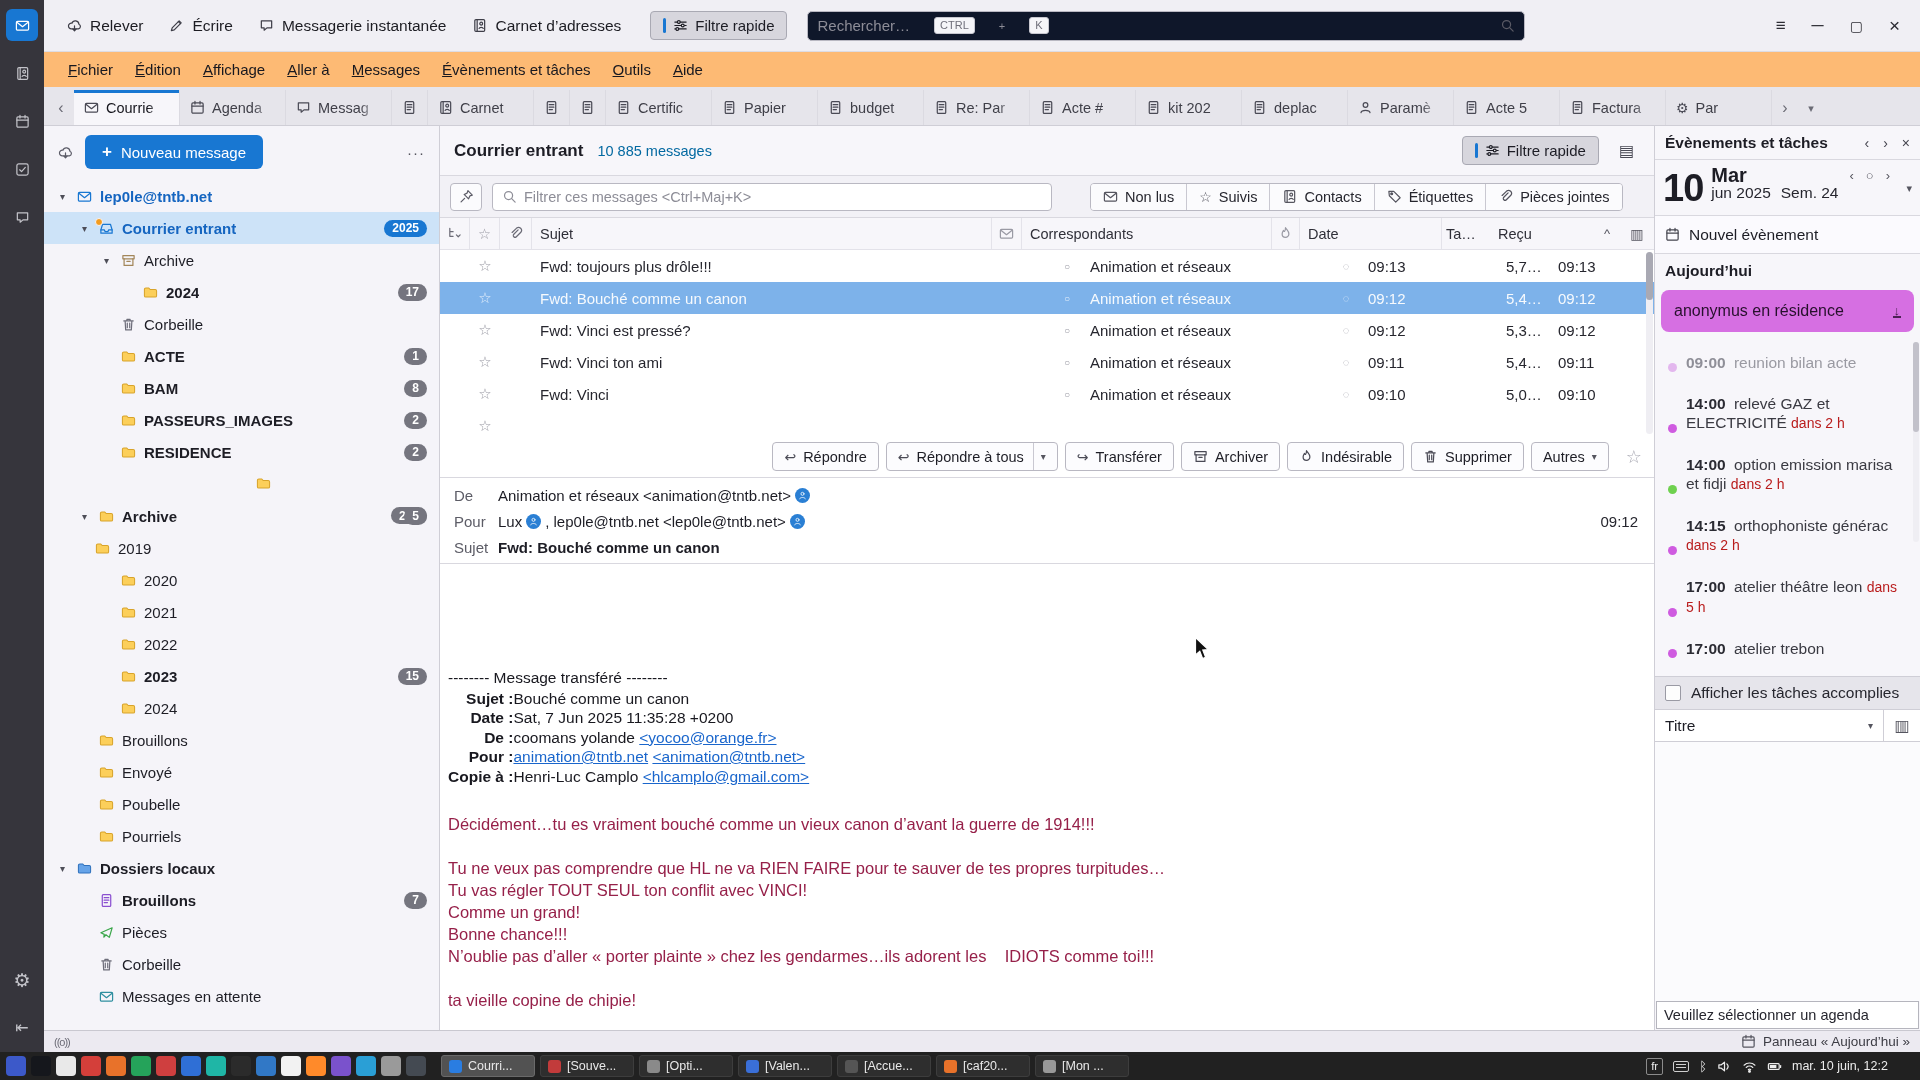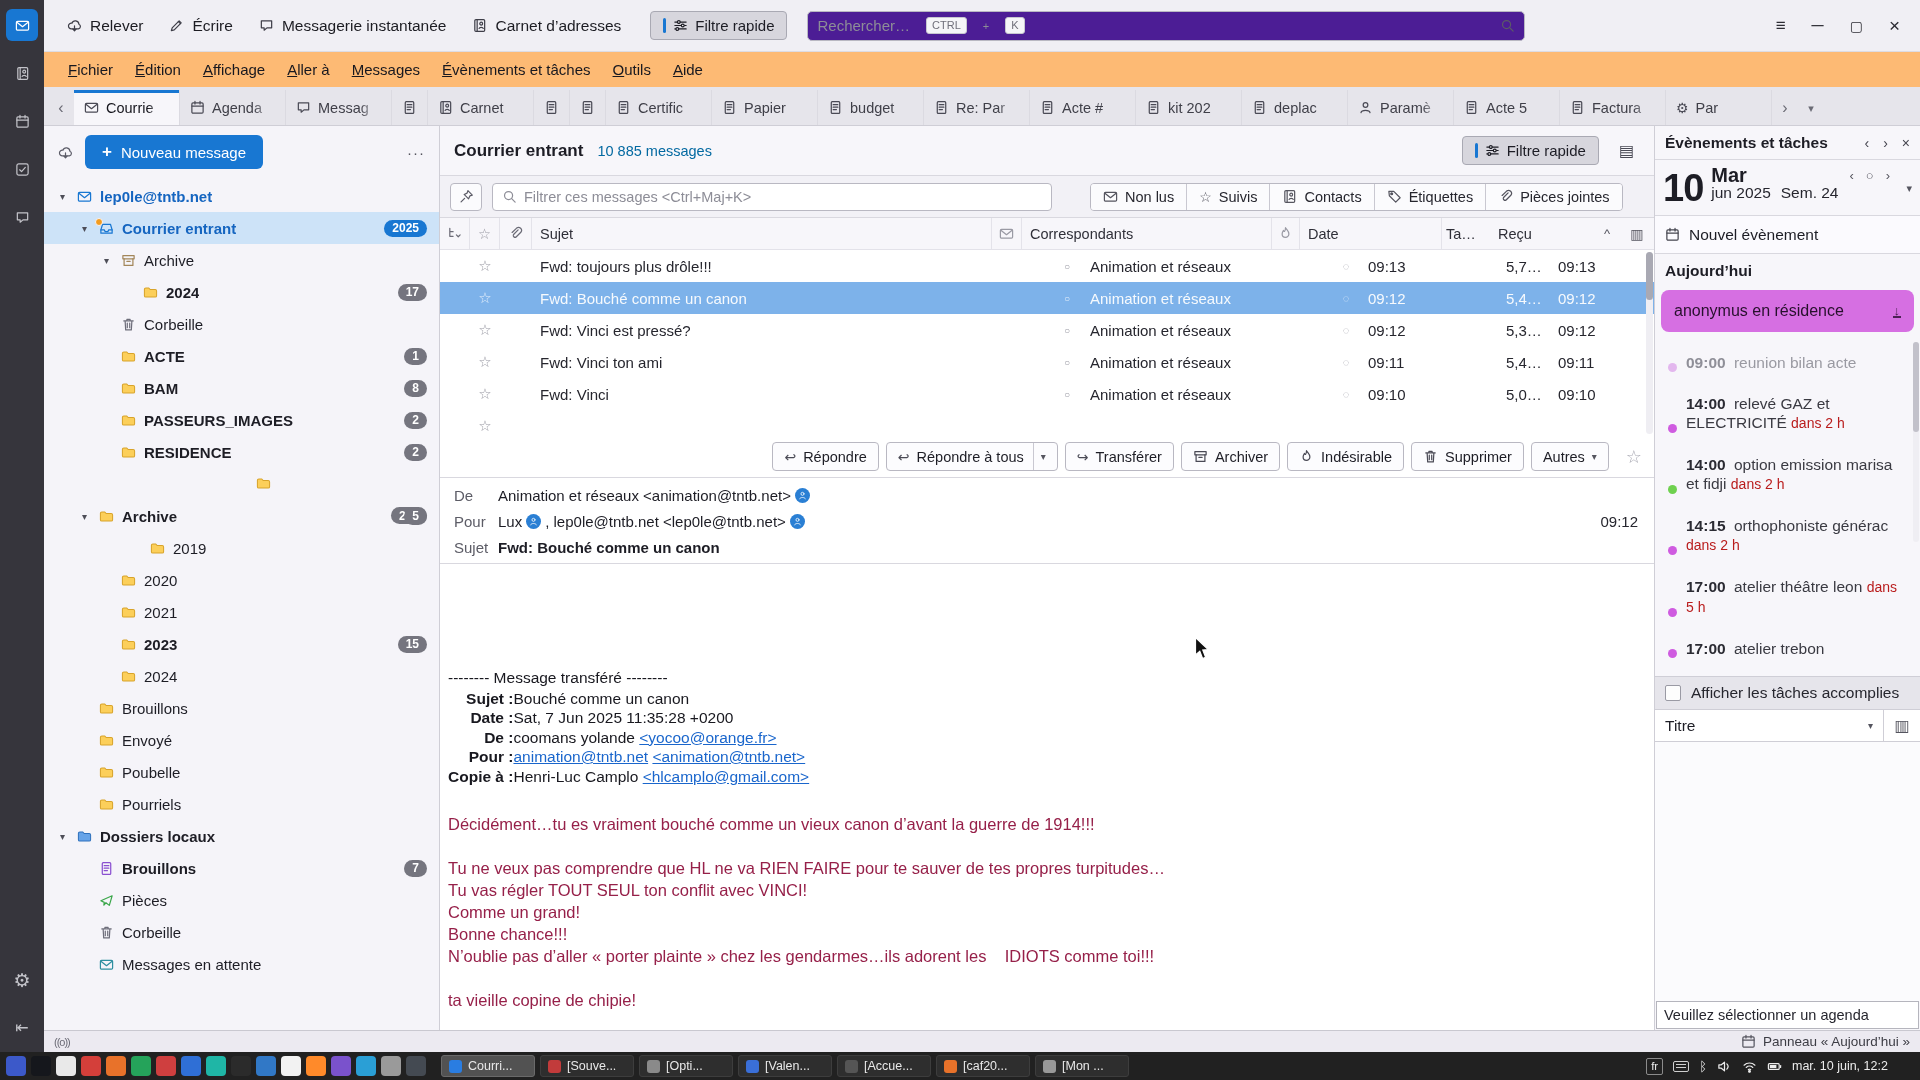--- a/index.html
+++ b/index.html
@@ -14,21 +14,21 @@
 .space.active{background:#1877d2;color:#fff}
 .space.pushdown{margin-top:auto}
 .space .glyph{font-size:19px;line-height:1}
 
 .maincol{flex:1;display:flex;flex-direction:column;min-width:0}
 .toolbar{height:52px;background:#f0eff4;border-bottom:1px solid #dddce3;display:flex;align-items:center;padding:0 12px;gap:4px;flex:none}
 .tbtn{display:flex;align-items:center;gap:8px;font-size:15.5px;color:#1c1c22;padding:7px 11px;border-radius:4px}
 .tbtn .ic{color:#3e3e48}
 .qftoggle{display:flex;align-items:center;gap:7px;font-size:15px;background:#d7d6dd;border:1px solid #a9a9b3;border-radius:4px;padding:5px 12px;margin-left:14px;position:relative}
 .qftoggle .bluebar{width:3px;height:15px;background:#1877d2;border-radius:2px}
-.searchbox{width:718px;height:30px;margin-left:16px;background:#4c1d95;border:1px solid #b9b8c2;border-radius:5px;display:flex;align-items:center;padding:0 9px;gap:16px;font-size:15px;color:#8d8d97}
+.searchbox{width:718px;height:30px;margin-left:16px;background:#0f172a;border:1px solid #b9b8c2;border-radius:5px;display:flex;align-items:center;padding:0 9px;gap:24px;font-size:15px;color:#8d8d97}
 .searchbox .kbd{border:1px solid #c7c7cf;border-radius:3px;background:#f5f5f8;color:#70707b;font-size:11px;padding:1px 5px;line-height:1.2}
 .searchbox .plus{font-size:11px;color:#8d8d97}
 .searchbox .mag{margin-left:auto;color:#5b5b66}
 .wincontrols{margin-left:auto;display:flex;align-items:center;gap:26px;padding-right:8px;color:#2c2c33}
 .wincontrols span{font-size:17px;line-height:1}
 .menubar{height:36px;background:#fdba74;display:flex;align-items:center;padding:0 14px;gap:2px;border-bottom:1px solid #e6e5ec;flex:none}
 .menu-item{display:inline-block;font-size:15px;color:#18181f;padding:4px 10px}
 .menu-item::first-letter{text-decoration:underline}
 
 .tabbar{height:38px;background:#e6e5eb;display:flex;align-items:flex-end;padding:0 4px;border-bottom:1px solid #cfced6;flex:none}
@@ -599,21 +599,21 @@
               <div class="frow" style="padding-left: 34px;">
                 <span class="twisty">▾</span>
                 <span class="ficon">
                   <svg viewBox="0 0 16 16" width="15" height="15">
                     <path d="M1.5 4.6c0-.8.7-1.5 1.5-1.5h3.1l1.6 1.7H13c.8 0 1.5.7 1.5 1.5v5.1c0 .8-.7 1.5-1.5 1.5H3c-.8 0-1.5-.7-1.5-1.5z" fill="#fccf5a" stroke="#d8a32a" stroke-width="1.1"></path>
                   </svg>
                 </span>
                 <span class="flbl b">Archive</span>
                 <span class="badge">5</span>
               </div>
-              <div class="frow" style="padding-left: 44px; margin-left: 41px;">
+              <div class="frow" style="padding-left: 30px;">
                 <span class="twisty"></span>
                 <span class="ficon">
                   <svg viewBox="0 0 16 16" width="15" height="15">
                     <path d="M1.5 4.6c0-.8.7-1.5 1.5-1.5h3.1l1.6 1.7H13c.8 0 1.5.7 1.5 1.5v5.1c0 .8-.7 1.5-1.5 1.5H3c-.8 0-1.5-.7-1.5-1.5z" fill="#fccf5a" stroke="#d8a32a" stroke-width="1.1"></path>
                   </svg>
                 </span>
                 <span class="flbl">2019</span>
               </div>
               <div class="frow" style="padding-left: 56px;">
                 <span class="twisty"></span>
@@ -625,20 +625,29 @@
                 <span class="flbl">2020</span>
               </div>
               <div class="frow" style="padding-left: 56px;">
                 <span class="twisty"></span>
                 <span class="ficon">
                   <svg viewBox="0 0 16 16" width="15" height="15">
                     <path d="M1.5 4.6c0-.8.7-1.5 1.5-1.5h3.1l1.6 1.7H13c.8 0 1.5.7 1.5 1.5v5.1c0 .8-.7 1.5-1.5 1.5H3c-.8 0-1.5-.7-1.5-1.5z" fill="#fccf5a" stroke="#d8a32a" stroke-width="1.1"></path>
                   </svg>
                 </span>
                 <span class="flbl">2021</span>
+              </div>
+              <div class="frow" style="padding-left: 56px;">
+                <span class="twisty"></span>
+                <span class="ficon">
+                  <svg viewBox="0 0 16 16" width="15" height="15">
+                    <path d="M1.5 4.6c0-.8.7-1.5 1.5-1.5h3.1l1.6 1.7H13c.8 0 1.5.7 1.5 1.5v5.1c0 .8-.7 1.5-1.5 1.5H3c-.8 0-1.5-.7-1.5-1.5z" fill="#fccf5a" stroke="#d8a32a" stroke-width="1.1"></path>
+                  </svg>
+                </span>
+                <span class="flbl">2022</span>
               </div>
               <div class="frow" style="padding-left: 56px;">
                 <span class="twisty"></span>
                 <span class="ficon">
                   <svg viewBox="0 0 16 16" width="15" height="15">
                     <path d="M1.5 4.6c0-.8.7-1.5 1.5-1.5h3.1l1.6 1.7H13c.8 0 1.5.7 1.5 1.5v5.1c0 .8-.7 1.5-1.5 1.5H3c-.8 0-1.5-.7-1.5-1.5z" fill="#fccf5a" stroke="#d8a32a" stroke-width="1.1"></path>
                   </svg>
                 </span>
                 <span class="flbl b">2023</span>
                 <span class="badge">15</span>

